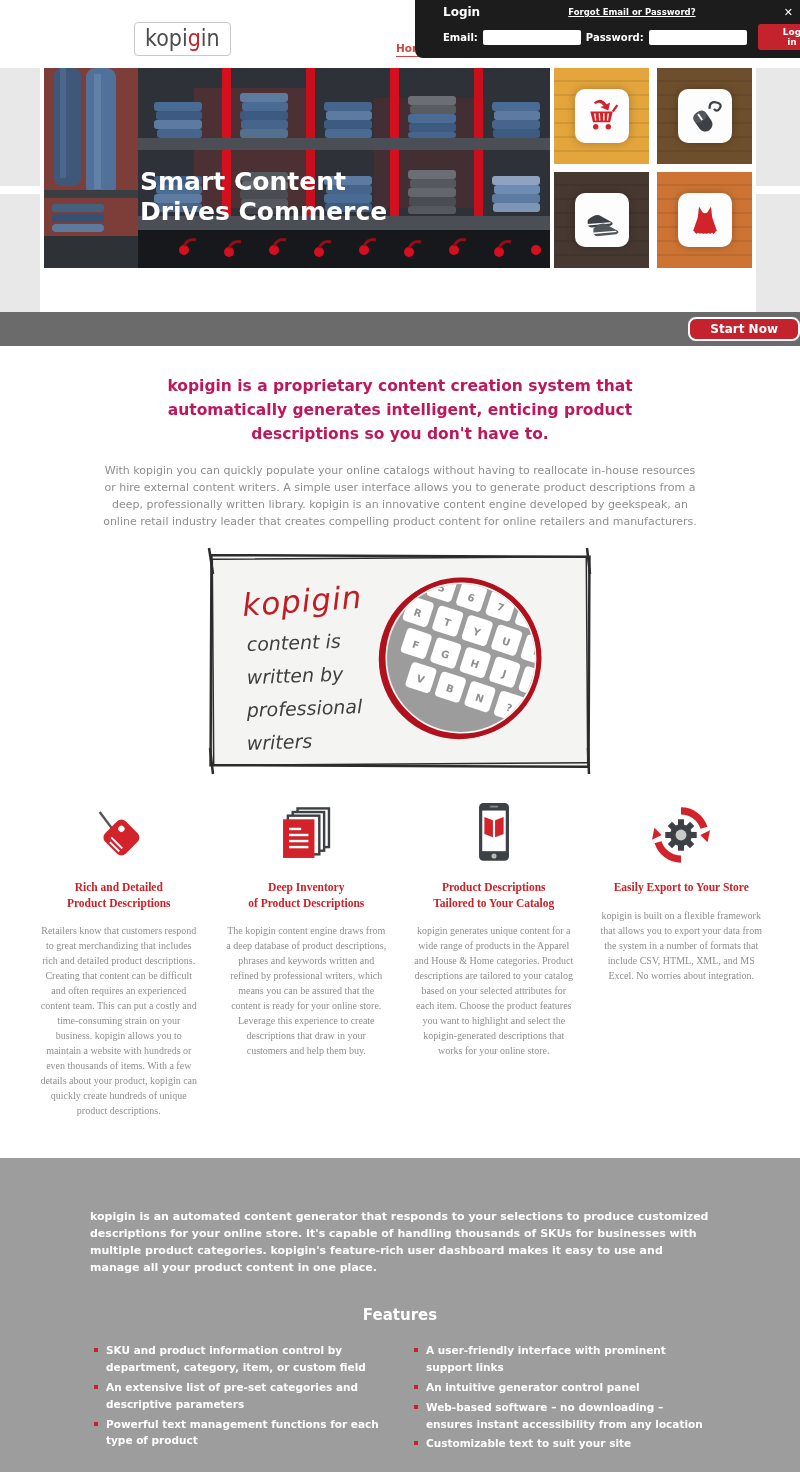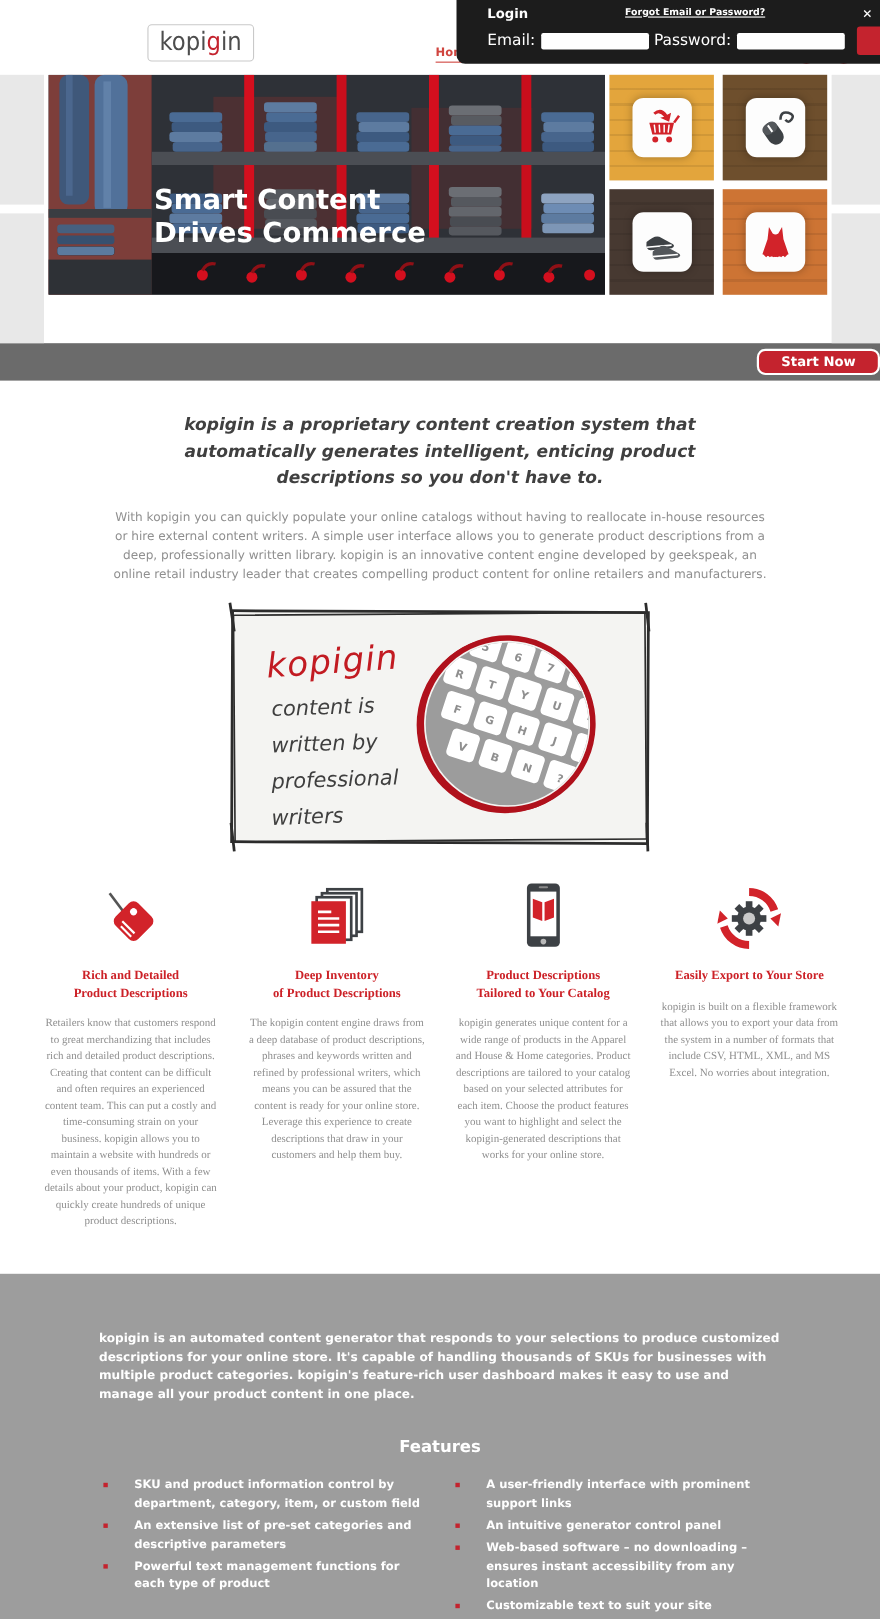--- a/index.html
+++ b/index.html
@@ -7,21 +7,21 @@
 
   
   .topbar-wrap { position:relative; height:60px; background:#fff; }
   .login-panel { position:absolute; top:0; left:415px; width:392px; background:#1c1c1c;
                  border-radius:0 0 8px 8px; padding:5px 10px 8px; z-index:5; }
   .login-row1 { display:flex; align-items:center; justify-content:space-between; margin-bottom:5px; }
   .login-title { color:#fff; font-size:12px; font-weight:bold; margin-left:18px; }
   .forgot-link { color:#fff; font-size:8.5px; font-weight:bold; text-decoration:underline; }
   .login-close { color:#fff; font-size:11px; font-weight:bold; cursor:pointer; margin-right:4px; }
   .login-row2 { display:flex; align-items:center; gap:5px; padding-left:18px; }
-  .login-label { color:#fff; font-size:14px; font-weight:normal; }
+  .login-label { color:#fff; font-size:10px; font-weight:bold; }
   .login-input { width:98px; height:15px; border:none; border-radius:2px; background:#fff; font-size:9px; padding:0 3px; }
   .login-btn { background:#c4232e; color:#fff; border:none; border-radius:3px; font-size:9px;
                font-weight:bold; padding:3px 25px; margin-left:6px; cursor:pointer; font-family:inherit; }
 
   
   .logo-box { position:absolute; top:22px; left:134px; border:1px solid #c9c9c9; border-radius:4px;
               padding:2px 10px 4px; font-size:23px; color:#4d4d4d; background:#fff;
               font-stretch:condensed; letter-spacing:0px; }
   .logo-accent { color:#c4232e; }
   .main-nav { position:absolute; top:40px; left:396px; display:flex; align-items:center; gap:14px; }
@@ -49,41 +49,41 @@
   .tile-shoes { background:#473931; }
   .tile-dress { background:#cd7434; }
 
   
   .gray-bar { margin-top:0; height:34px; background:#6b6b6b; display:flex; align-items:center; justify-content:flex-end; }
   .start-btn-hero { background:#c4232e; color:#fff; font-weight:bold; font-size:12px; border:2px solid #fff;
                     border-radius:8px; padding:3px 20px; cursor:pointer; font-family:inherit; }
 
   
   .intro { text-align:center; padding-top:28px; }
-  .intro-headline { color:#404040; font-size:15.5px; font-weight:bold; line-height:1.55;
-                    max-width:555px; margin:0 auto;font-style:italic; }
+  .intro-headline { color:#be185d; font-size:15.5px; font-weight:bold; line-height:1.55;
+                    max-width:555px; margin:0 auto; }
   .intro-para { color:#8f8f8f; font-size:11px; line-height:1.55; max-width:600px; margin:16px auto 0; }
 
   
   .sketch-wrap { display:flex; justify-content:center; margin-top:16px; }
 
   
   .cols { display:flex; justify-content:center; gap:26px; padding:26px 38px 40px; }
   .col { width:166px; text-align:center;font-family:Liberation Serif, serif; }
   .col-icon { height:62px; display:flex; align-items:flex-end; justify-content:center; margin-bottom:16px; }
   .col-title { color:#cc2127; font-size:11.5px; font-weight:bold; line-height:1.35; white-space:pre-line; margin-bottom:12px; }
   .col-body { color:#8f8f8f; font-size:10px; line-height:1.5; }
 
   
   .about { background:#9d9d9d; color:#fff; padding:34px 0 40px; }
   .about-para { max-width:620px; margin:16px auto; font-size:11px; font-weight:bold; line-height:1.55; }
   .features-title { text-align:center; font-size:15px; font-weight:bold; margin:30px 0 18px; }
   .bullets { display:flex; justify-content:center; gap:28px; }
   .bullet-col { width:292px; }
-  .bullet-item { display:flex; gap:24px; font-size:10.5px; font-weight:bold; line-height:1.6; margin-bottom:3px; }
+  .bullet-item { display:flex; gap:8px; font-size:10.5px; font-weight:bold; line-height:1.6; margin-bottom:3px; }
   .bullet-sq { width:4px; height:4px; background:#c4232e; margin-top:6px; flex:none; }
   a { cursor:pointer; }
 </style>
 </head>
 <body>
 
 <div class="topbar-wrap">
   <div class="logo-box"><span>kopi</span><span class="logo-accent">g</span><span>in</span></div>
 
   <div class="login-panel">

